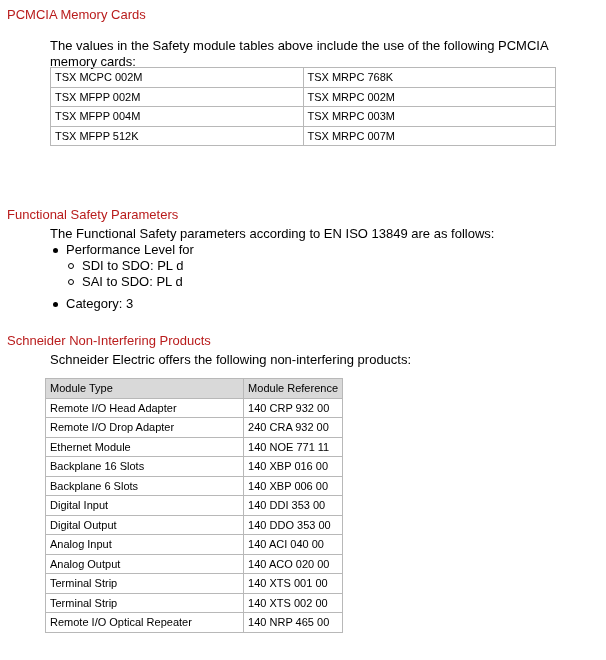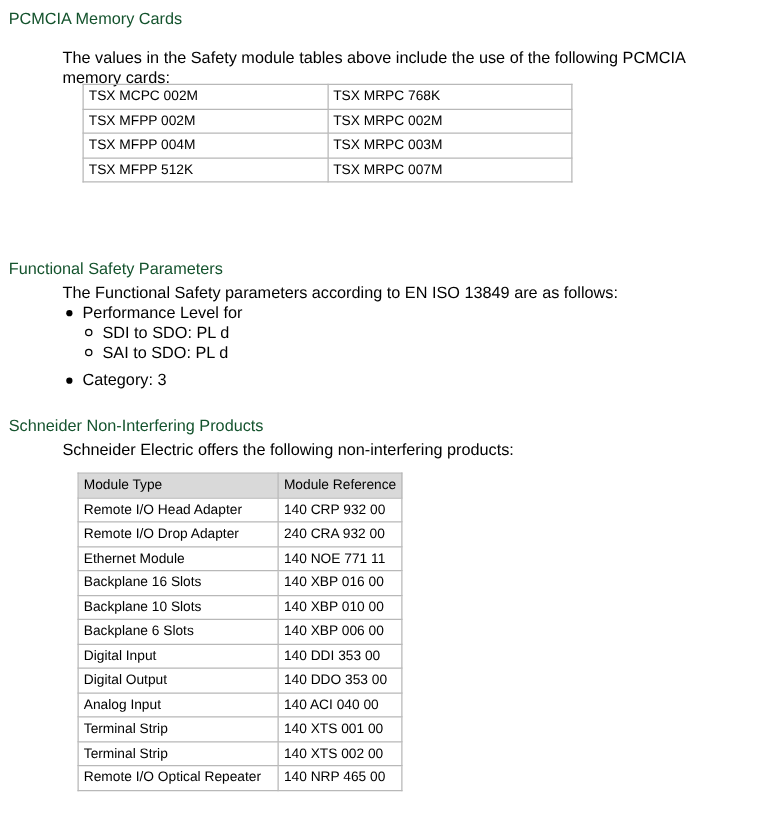--- a/index.html
+++ b/index.html
@@ -1,24 +1,24 @@
 <!DOCTYPE html>
 <html><head>
 <meta charset="utf-8">
 <style>
   html, body { margin: 0; padding: 0; background: #ffffff; }
   body { width: 606px; height: 660px; position: relative; overflow: hidden;
          font-family: "Liberation Sans", sans-serif; color: #000; }
-  .heading { position: absolute; left: 7px; font-size: 13px; color: #14532d; }
+  .heading { position: absolute; left: 7px; font-size: 13px; color: #b91c1c; }
   .para { position: absolute; left: 50px; font-size: 13px; line-height: 16px; width: 545px; }
   table { border-collapse: collapse; position: absolute; font-size: 11px; }
   td, th { border: 1px solid #b8b8b8; padding: 0 4px; height: 18.5px; text-align: left; font-weight: normal; white-space: nowrap; }
-  .t1 { left: 66px; top: 67px; width: 392px; }
+  .t1 { left: 50px; top: 67px; width: 506px; }
   .t1 td { width: 50%; }
-  .t2 { left: 62px; top: 378px; width: 260px; }
+  .t2 { left: 45px; top: 378px; width: 298px; }
   .t2 th { background: #d9d9d9; }
   .t2 td.c1, .t2 th.c1 { width: 190px; }
   .list { position: absolute; left: 50px; font-size: 13px; }
   .li { position: relative; height: 16px; line-height: 16px; }
   .bullet { position: absolute; left: 3px; top: 6px; width: 5px; height: 5px; background: #000; border-radius: 50%; }
   .circle { position: absolute; left: 18px; top: 5px; width: 4px; height: 4px; border: 1px solid #000; border-radius: 50%; }
   .li1 { padding-left: 16px; }
   .li2 { padding-left: 32px; }
 </style>
 </head>
@@ -91,38 +91,38 @@
       </tr>
       <tr>
         <td class="c1">Ethernet Module</td>
         <td>140 NOE 771 11</td>
       </tr>
       <tr>
         <td class="c1">Backplane 16 Slots</td>
         <td>140 XBP 016 00</td>
       </tr>
       <tr>
-        <td class="c1">Backplane 10 Slots</td>
-        <td>140 XBP 010 00</td>
-      </tr>
-      <tr>
         <td class="c1">Backplane 6 Slots</td>
         <td>140 XBP 006 00</td>
       </tr>
       <tr>
         <td class="c1">Digital Input</td>
         <td>140 DDI 353 00</td>
       </tr>
       <tr>
         <td class="c1">Digital Output</td>
         <td>140 DDO 353 00</td>
       </tr>
       <tr>
         <td class="c1">Analog Input</td>
         <td>140 ACI 040 00</td>
+      </tr>
+      <tr>
+        <td class="c1">Analog Output</td>
+        <td>140 ACO 020 00</td>
       </tr>
       <tr>
         <td class="c1">Terminal Strip</td>
         <td>140 XTS 001 00</td>
       </tr>
       <tr>
         <td class="c1">Terminal Strip</td>
         <td>140 XTS 002 00</td>
       </tr>
       <tr>

